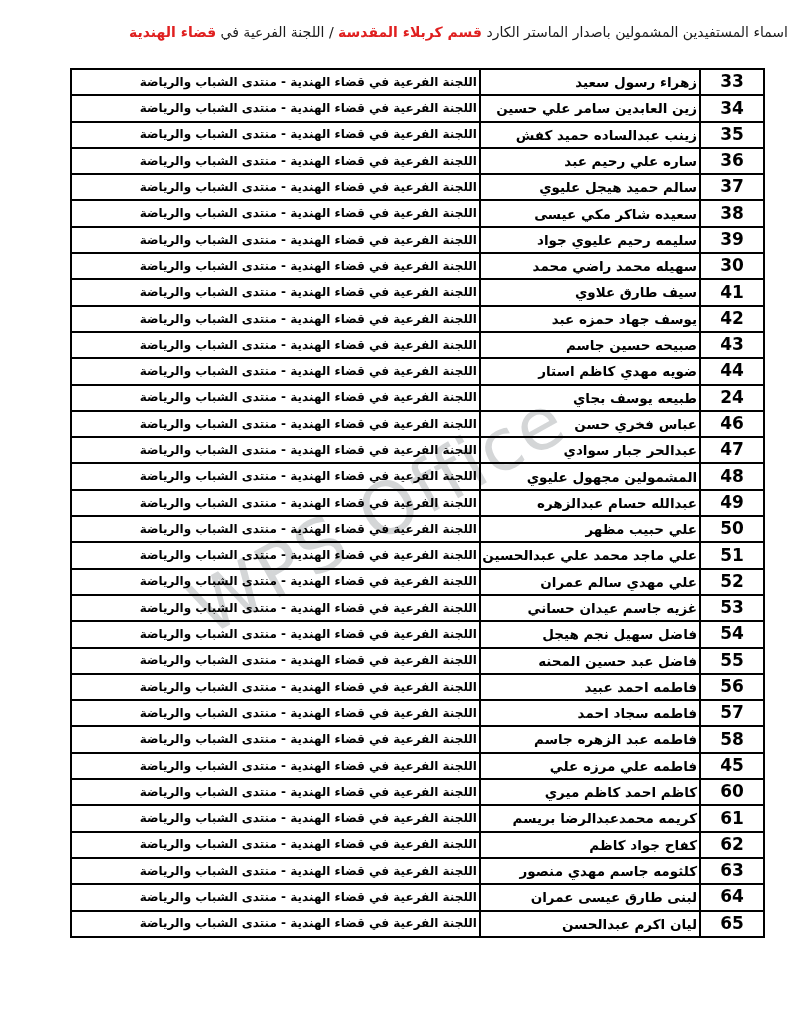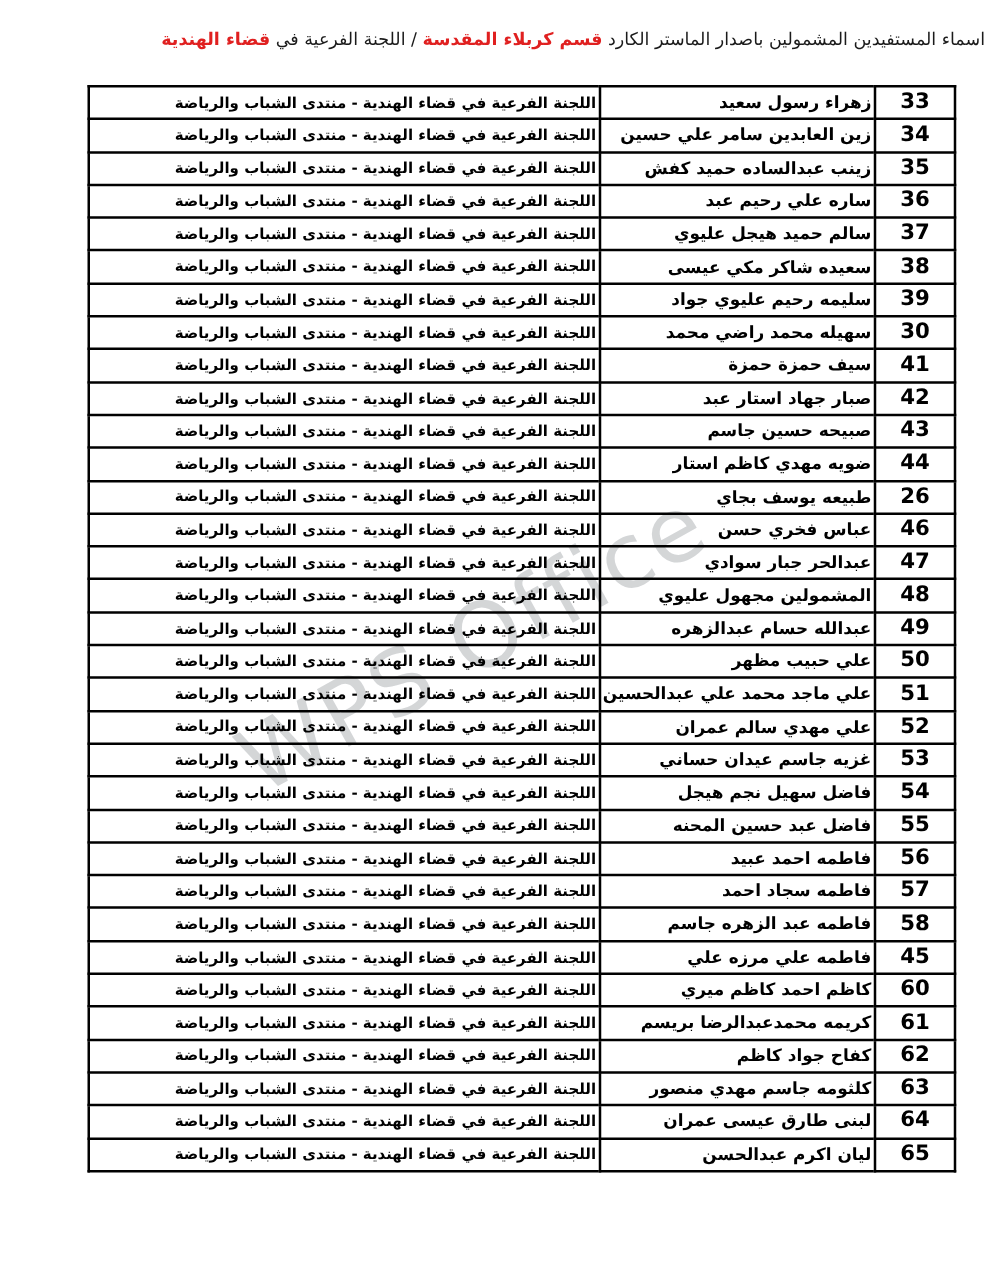--- a/index.html
+++ b/index.html
@@ -134,40 +134,40 @@
         <td class="name">سليمه رحيم عليوي جواد</td>
         <td class="committee">اللجنة الفرعية في قضاء الهندية - منتدى الشباب والرياضة</td>
       </tr>
       <tr>
         <td class="num">30</td>
         <td class="name">سهيله محمد راضي محمد</td>
         <td class="committee">اللجنة الفرعية في قضاء الهندية - منتدى الشباب والرياضة</td>
       </tr>
       <tr>
         <td class="num">41</td>
-        <td class="name">سيف حمزة حمزة</td>
+        <td class="name">سيف طارق علاوي</td>
         <td class="committee">اللجنة الفرعية في قضاء الهندية - منتدى الشباب والرياضة</td>
       </tr>
       <tr>
         <td class="num">42</td>
-        <td class="name">صبار جهاد استار عبد</td>
+        <td class="name">يوسف جهاد حمزه عبد</td>
         <td class="committee">اللجنة الفرعية في قضاء الهندية - منتدى الشباب والرياضة</td>
       </tr>
       <tr>
         <td class="num">43</td>
         <td class="name">صبيحه حسين جاسم</td>
         <td class="committee">اللجنة الفرعية في قضاء الهندية - منتدى الشباب والرياضة</td>
       </tr>
       <tr>
         <td class="num">44</td>
         <td class="name">ضويه مهدي كاظم استار</td>
         <td class="committee">اللجنة الفرعية في قضاء الهندية - منتدى الشباب والرياضة</td>
       </tr>
       <tr>
-        <td class="num">26</td>
+        <td class="num">24</td>
         <td class="name">طبيعه يوسف بجاي</td>
         <td class="committee">اللجنة الفرعية في قضاء الهندية - منتدى الشباب والرياضة</td>
       </tr>
       <tr>
         <td class="num">46</td>
         <td class="name">عباس فخري حسن</td>
         <td class="committee">اللجنة الفرعية في قضاء الهندية - منتدى الشباب والرياضة</td>
       </tr>
       <tr>
         <td class="num">47</td>

